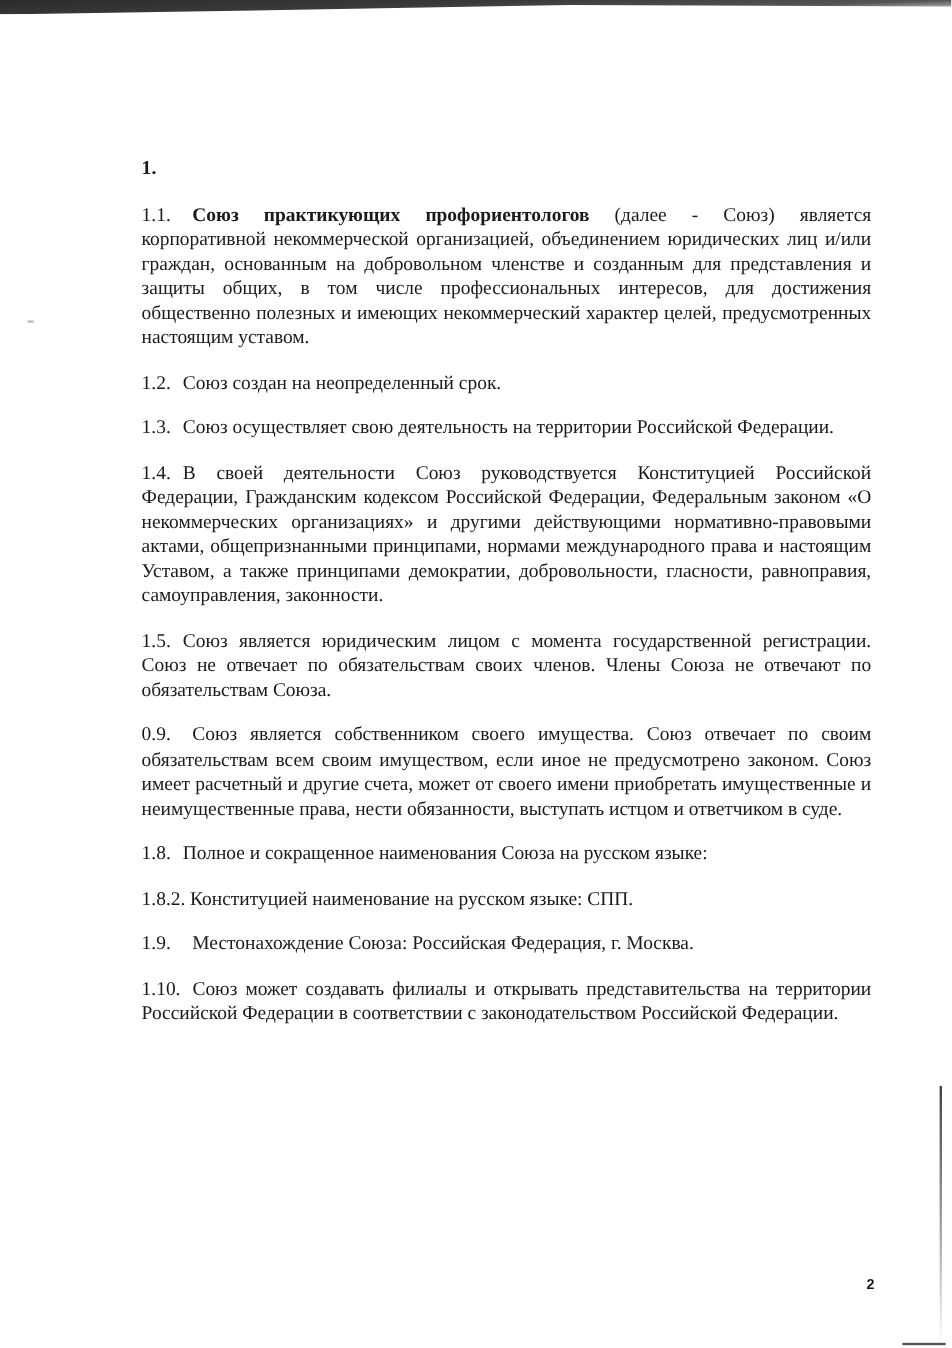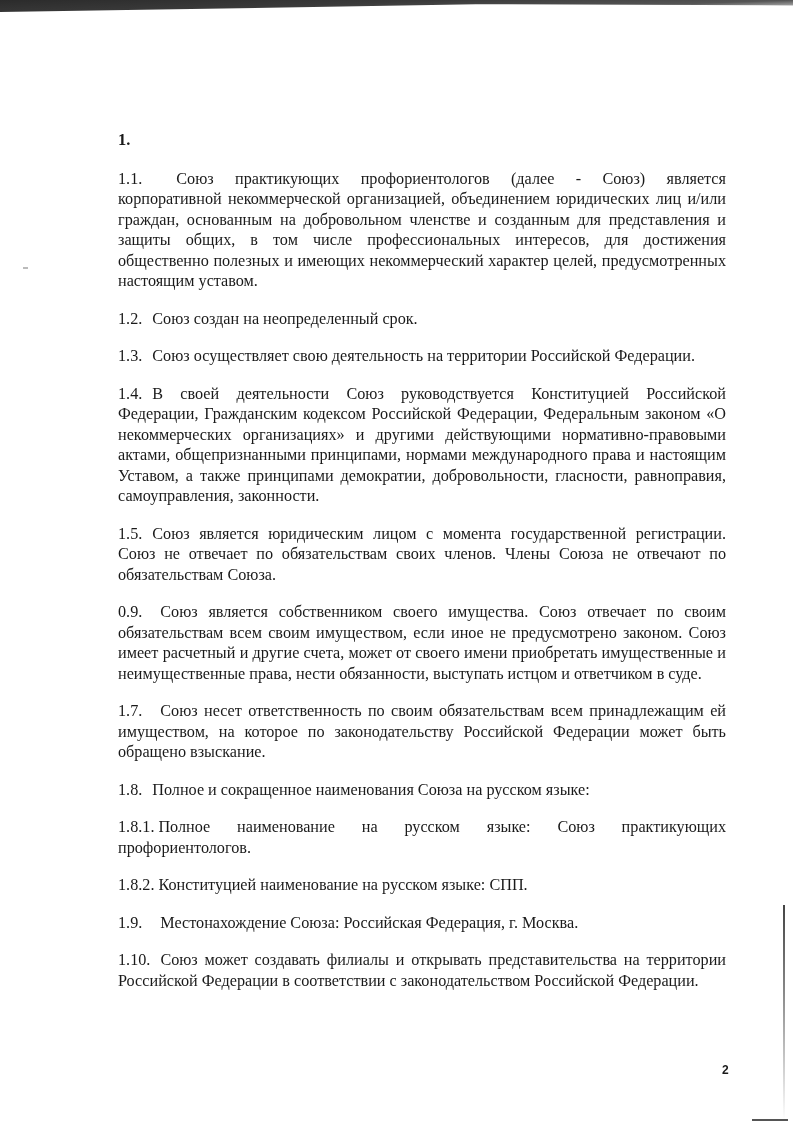--- a/index.html
+++ b/index.html
@@ -30,21 +30,21 @@
     font-size: 16.2px; line-height: 20.5px;
   }
   .h1 {
     font-weight: bold; font-size: 16.5px; display: flex; margin-bottom: 18px;
   }
   .h1 .num { width: 50px; }
   .para { text-align: justify; margin-bottom: 17px; }
   .para .num { margin-right: 10px; }
   .para .num.wide { margin-right: 18px; }
   .para .num.xwide { }
-  .bold { font-weight: normal; margin-left: 16px; }
+  .bold { font-weight: bold; }
   .page-number {
     position: absolute; left: 722px; top: 1063px;
     font-family: "Liberation Sans", "DejaVu Sans", sans-serif;
     font-weight: bold; font-size: 12px;
   }
 </style>
 </head>
 <body>
 
 <div class="scan-top"></div>
@@ -74,31 +74,25 @@
   </div>
 
   <div class="para">
     <span class="num">1.5.</span><span>Союз является юридическим лицом с момента государственной регистрации. Союз не отвечает по обязательствам своих членов. Члены Союза не отвечают по обязательствам Союза.</span>
   </div>
 
   <div class="para">
     <span class="num wide">0.9.</span><span>Союз является собственником своего имущества. Союз отвечает по своим обязательствам всем своим имуществом, если иное не предусмотрено законом. Союз имеет расчетный и другие счета, может от своего имени приобретать имущественные и неимущественные права, нести обязанности, выступать истцом и ответчиком в суде.</span>
   </div>
 
-  <div class="para">
-    <span class="num wide">1.7.</span><span>Союз несет ответственность по своим обязательствам всем принадлежащим ей имуществом, на которое по законодательству Российской Федерации может быть обращено взыскание.</span>
-  </div>
 
   <div class="para">
     <span class="num">1.8.</span><span>Полное и сокращенное наименования Союза на русском языке:</span>
   </div>
 
-  <div class="para">
-    <span class="num" style="margin-right:4px">1.8.1.</span><span>Полное наименование на русском языке: Союз практикующих профориентологов.</span>
-  </div>
 
   <div class="para">
     <span class="num" style="margin-right:4px">1.8.2.</span><span>Конституцией наименование на русском языке: СПП.</span>
   </div>
 
   <div class="para">
     <span class="num wide">1.9.</span><span>Местонахождение Союза: Российская Федерация, г. Москва.</span>
   </div>
 
   <div class="para">

